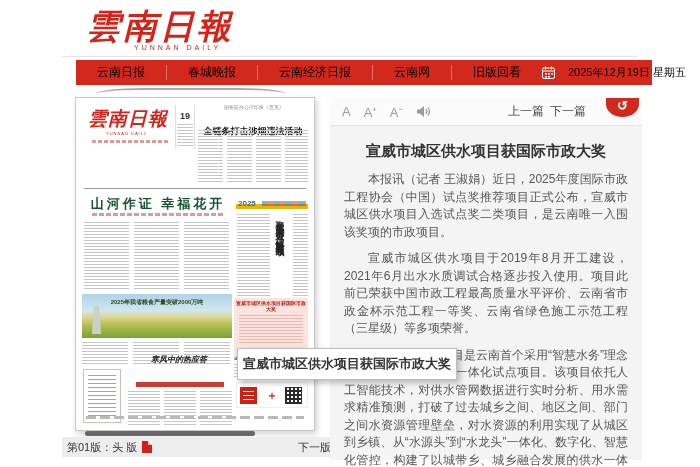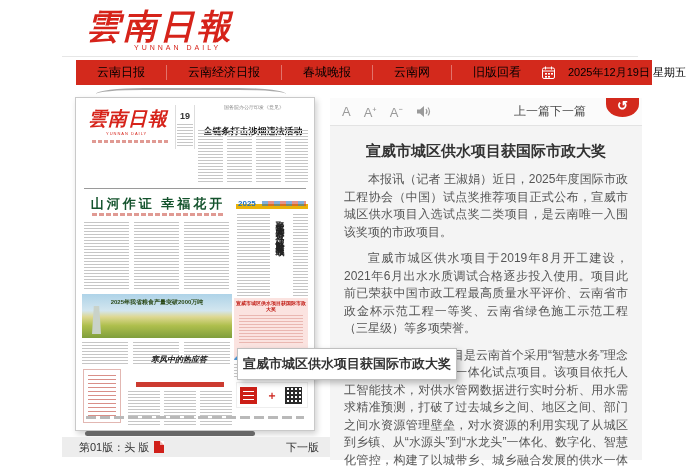--- a/index.html
+++ b/index.html
@@ -77,35 +77,35 @@
             font-size:11px;font-weight:bold;line-height:15px;text-align:center;}
   .np-qr{left:48px;top:4px;width:17px;height:17px;position:absolute;
          background:repeating-linear-gradient(0deg,#2b2b2b 0 2px,transparent 2px 4px),
                     repeating-linear-gradient(90deg,#2b2b2b 0 2px,#fff 2px 4px);}
   .np-footline{left:10px;top:318px;width:218px;height:3px;
          background:repeating-linear-gradient(90deg,#b9b9b9 0 10px,transparent 10px 14px);}
 
   
   .news-scrollbar{position:absolute;left:85px;top:431px;width:170px;height:5px;background:#676767;border-radius:3px;}
   .news-footbar{position:absolute;left:62px;top:437px;width:274px;height:20px;background:#ededed;
-                display:flex;align-items:center;justify-content:space-between;padding:0 17px;box-sizing:border-box;}
+                display:flex;align-items:center;justify-content:space-between;padding:0 5px;box-sizing:border-box;}
   .foot-left{display:flex;align-items:center;gap:5px;font-size:11px;color:#333;}
   .pdf-icon{width:10px;height:12px;background:#d0201a;position:relative;display:inline-block;}
   .pdf-icon::after{content:"";position:absolute;right:0;top:0;border:2.5px solid #fff;
                    border-left-color:#f0b0ac;border-bottom-color:#f0b0ac;width:0;height:0;}
   .foot-next{font-size:11px;color:#333;cursor:pointer;}
 
   
   .panel{position:absolute;left:330px;top:98px;width:312px;height:362px;background:#f4f4f4;}
   .ptoolbar{position:relative;height:27px;background:#fbfbfb;border-bottom:1px solid #e3e3e3;
             display:flex;align-items:center;padding:0 12px;color:#9a9a9a;}
   .tb-a{font-size:13px;margin-right:13px;cursor:pointer;}
   .spk{width:15px;height:13px;display:block;cursor:pointer;}
   .tb-spacer{flex:1;}
-  .tb-nav{font-size:12px;color:#4a4a4a;cursor:pointer;margin-right:0;}
+  .tb-nav{font-size:12px;color:#4a4a4a;cursor:pointer;margin-right:6px;}
   .return-btn{position:absolute;right:3px;top:0;width:33px;height:19px;background:#d3291c;
               border-radius:0 0 33px 33px/0 0 26px 26px;color:#fff;text-align:center;
               font-size:13px;font-weight:bold;line-height:16px;cursor:pointer;}
   .a-title{margin:16px 8px 0;text-align:center;font-size:15px;font-weight:bold;color:#333;}
   .a-body{margin:10px 14px 0;font-size:12px;color:#555;line-height:1.46;text-align:justify;}
   .a-body p{text-indent:2em;margin:4px 0 9px;}
 
   
   .tooltip{position:absolute;left:237px;top:348px;width:218px;height:30px;background:#fff;
            border:1px solid #bfbfbf;box-shadow:3px 3px 6px rgba(0,0,0,.25);z-index:20;
@@ -118,22 +118,22 @@
 <div class="screen">
 
   <div class="logo-wrap">
     <div class="logo-cn">雲南日報</div>
     <div class="logo-en">YUNNAN DAILY</div>
   </div>
   <div class="hdr-line"></div>
 
   <div class="navbar">
     <div class="nav-item">云南日报</div>
+    <div class="nav-item">春城晚报</div>
     <div class="nav-item">云南经济日报</div>
-    <div class="nav-item">春城晚报</div>
     <div class="nav-item">云南网</div>
     <div class="nav-item">旧版回看</div>
     <div class="nav-right">
       <svg class="cal-icon" viewBox="0 0 13 13">
         <rect x="0.5" y="2" width="12" height="10.5" rx="1.5" fill="none" stroke="#fff" stroke-width="1"></rect>
         <line x1="3.5" y1="0.5" x2="3.5" y2="3.5" stroke="#fff" stroke-width="1"></line>
         <line x1="9.5" y1="0.5" x2="9.5" y2="3.5" stroke="#fff" stroke-width="1"></line>
         <line x1="1" y1="5" x2="12" y2="5" stroke="#fff" stroke-width="1"></line>
         <rect x="3" y="7" width="2" height="1.6" fill="#fff"></rect>
           <rect x="6" y="7" width="2" height="1.6" fill="#fff"></rect>

